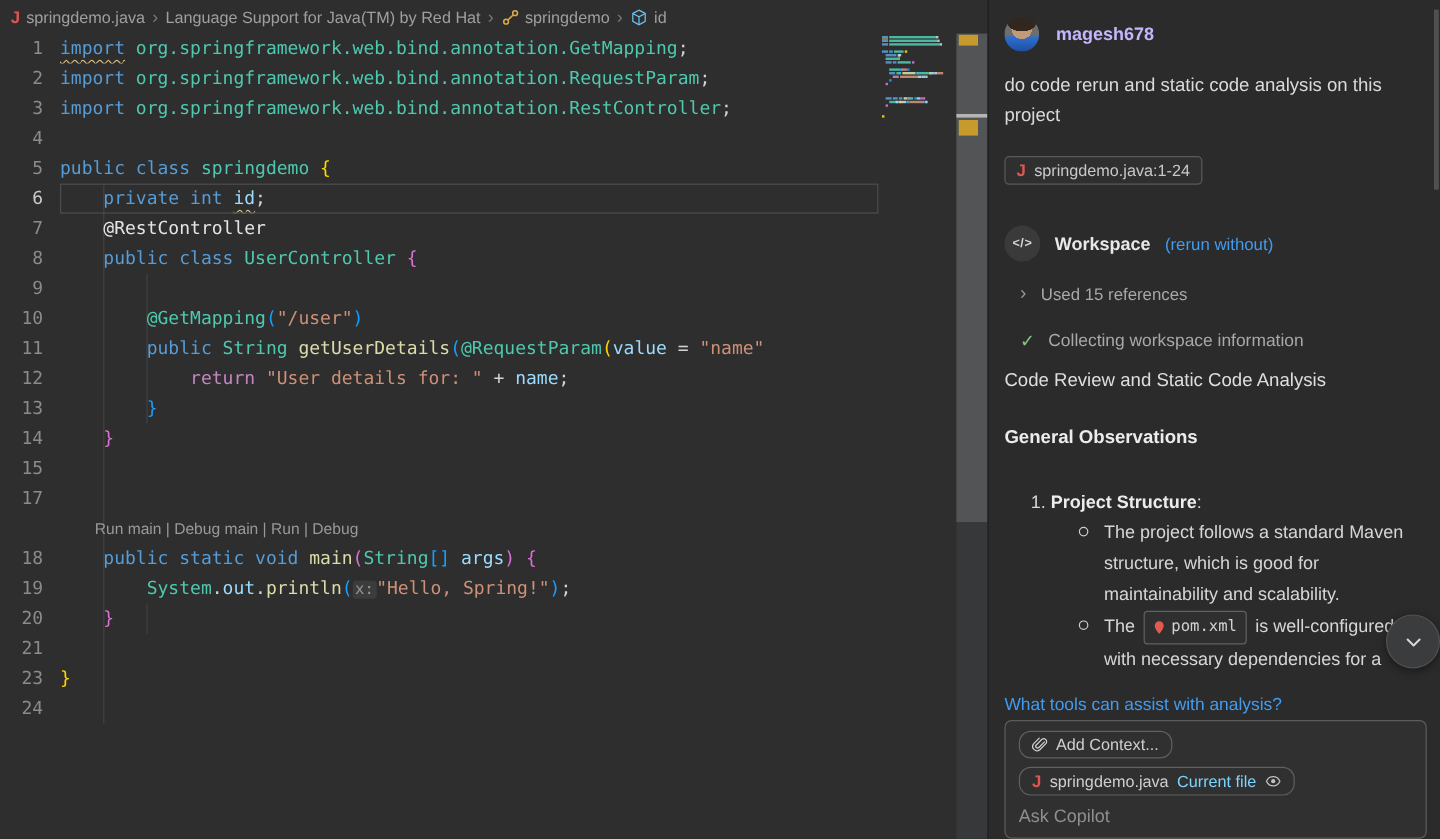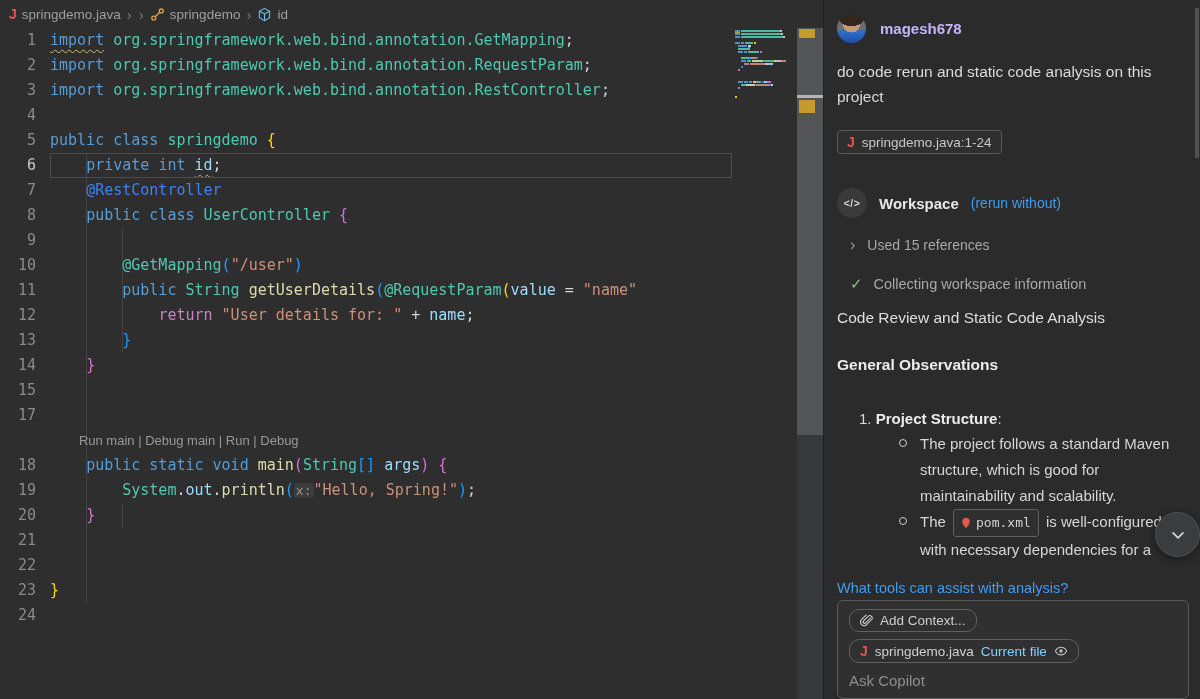--- a/index.html
+++ b/index.html
@@ -90,20 +90,21 @@
 </style>
 </head>
 <body>
 
 <div class="editor">
 
   <div class="breadcrumbs">
     <span class="jicon">J</span>
     <span>springdemo.java</span>
     <span class="bc-sep">›</span>
+    <span>Language Support for Java(TM) by Red Hat</span>
     <span class="bc-sep">›</span>
     <span>
       <svg width="15" height="15" viewBox="0 0 16 16" fill="none" stroke="#d8a84a" stroke-width="1.4">
         <circle cx="12" cy="4.2" r="2.1"></circle>
           <circle cx="4" cy="11.8" r="2.1"></circle>
         <path d="M5.6 10.3 C7.5 8.6, 8.5 7.4, 10.4 5.7"></path>
       </svg>
     </span>
     <span>springdemo</span>
     <span class="bc-sep">›</span>
@@ -120,36 +121,35 @@
 
     <div class="iguide" style="left:calc(50px + 4ch); top:125px; height:450px;"></div>
     <div class="iguide" style="left:calc(50px + 8ch); top:200px; height:125px;"></div>
     <div class="iguide" style="left:calc(50px + 8ch); top:475px; height:25px;"></div>
   <div class="crow"><span class="lnum">1</span><span class="ltext"><span class="squiggle" style="color: rgb(86, 156, 214);">import</span><span style="color: rgb(212, 212, 212);"> </span><span style="color: rgb(78, 201, 176);">org.springframework.web.bind.annotation.GetMapping</span><span style="color: rgb(212, 212, 212);">;</span></span></div>
       <div class="crow"><span class="lnum">2</span><span class="ltext"><span style="color: rgb(86, 156, 214);">import</span><span style="color: rgb(212, 212, 212);"> </span><span style="color: rgb(78, 201, 176);">org.springframework.web.bind.annotation.RequestParam</span><span style="color: rgb(212, 212, 212);">;</span></span></div>
       <div class="crow"><span class="lnum">3</span><span class="ltext"><span style="color: rgb(86, 156, 214);">import</span><span style="color: rgb(212, 212, 212);"> </span><span style="color: rgb(78, 201, 176);">org.springframework.web.bind.annotation.RestController</span><span style="color: rgb(212, 212, 212);">;</span></span></div>
       <div class="crow"><span class="lnum">4</span><span class="ltext"></span></div>
       <div class="crow"><span class="lnum">5</span><span class="ltext"><span style="color: rgb(86, 156, 214);">public</span><span style="color: rgb(212, 212, 212);"> </span><span style="color: rgb(86, 156, 214);">class</span><span style="color: rgb(212, 212, 212);"> </span><span style="color: rgb(78, 201, 176);">springdemo</span><span style="color: rgb(212, 212, 212);"> </span><span style="color: rgb(255, 215, 0);">{</span></span></div>
       <div class="crow current"><span class="lnum">6</span><span class="ltext"><span style="color: rgb(212, 212, 212);">    </span><span style="color: rgb(86, 156, 214);">private</span><span style="color: rgb(212, 212, 212);"> </span><span style="color: rgb(86, 156, 214);">int</span><span style="color: rgb(212, 212, 212);"> </span><span class="squiggle" style="color: rgb(156, 220, 254);">id</span><span style="color: rgb(212, 212, 212);">;</span></span></div>
-      <div class="crow"><span class="lnum">7</span><span class="ltext"><span style="color: rgb(212, 212, 212);">    </span><span style="color: #3b82f6;">@RestController</span></span></div>
+      <div class="crow"><span class="lnum">7</span><span class="ltext"><span style="color: rgb(212, 212, 212);">    </span><span style="color: #e5e5e5;">@RestController</span></span></div>
       <div class="crow"><span class="lnum">8</span><span class="ltext"><span style="color: rgb(212, 212, 212);">    </span><span style="color: rgb(86, 156, 214);">public</span><span style="color: rgb(212, 212, 212);"> </span><span style="color: rgb(86, 156, 214);">class</span><span style="color: rgb(212, 212, 212);"> </span><span style="color: rgb(78, 201, 176);">UserController</span><span style="color: rgb(212, 212, 212);"> </span><span style="color: rgb(218, 112, 214);">{</span></span></div>
       <div class="crow"><span class="lnum">9</span><span class="ltext"></span></div>
       <div class="crow"><span class="lnum">10</span><span class="ltext"><span style="color: rgb(212, 212, 212);">        </span><span style="color: rgb(78, 201, 176);">@GetMapping</span><span style="color: rgb(23, 159, 255);">(</span><span style="color: rgb(206, 145, 120);">"/user"</span><span style="color: rgb(23, 159, 255);">)</span></span></div>
       <div class="crow"><span class="lnum">11</span><span class="ltext"><span style="color: rgb(212, 212, 212);">        </span><span style="color: rgb(86, 156, 214);">public</span><span style="color: rgb(212, 212, 212);"> </span><span style="color: rgb(78, 201, 176);">String</span><span style="color: rgb(212, 212, 212);"> </span><span style="color: rgb(220, 220, 170);">getUserDetails</span><span style="color: rgb(23, 159, 255);">(</span><span style="color: rgb(78, 201, 176);">@RequestParam</span><span style="color: rgb(255, 215, 0);">(</span><span style="color: rgb(156, 220, 254);">value</span><span style="color: rgb(212, 212, 212);"> = </span><span style="color: rgb(206, 145, 120);">"name"</span></span></div>
       <div class="crow"><span class="lnum">12</span><span class="ltext"><span style="color: rgb(212, 212, 212);">            </span><span style="color: rgb(197, 134, 192);">return</span><span style="color: rgb(212, 212, 212);"> </span><span style="color: rgb(206, 145, 120);">"User details for: "</span><span style="color: rgb(212, 212, 212);"> + </span><span style="color: rgb(156, 220, 254);">name</span><span style="color: rgb(212, 212, 212);">;</span></span></div>
       <div class="crow"><span class="lnum">13</span><span class="ltext"><span style="color: rgb(212, 212, 212);">        </span><span style="color: rgb(23, 159, 255);">}</span></span></div>
       <div class="crow"><span class="lnum">14</span><span class="ltext"><span style="color: rgb(212, 212, 212);">    </span><span style="color: rgb(218, 112, 214);">}</span></span></div>
       <div class="crow"><span class="lnum">15</span><span class="ltext"></span></div>
       <div class="crow"><span class="lnum">17</span><span class="ltext"></span></div>
       <div class="crow"><span class="lnum"></span><span class="lens-text">Run main | Debug main | Run | Debug</span></div>
       <div class="crow"><span class="lnum">18</span><span class="ltext"><span style="color: rgb(212, 212, 212);">    </span><span style="color: rgb(86, 156, 214);">public</span><span style="color: rgb(212, 212, 212);"> </span><span style="color: rgb(86, 156, 214);">static</span><span style="color: rgb(212, 212, 212);"> </span><span style="color: rgb(86, 156, 214);">void</span><span style="color: rgb(212, 212, 212);"> </span><span style="color: rgb(220, 220, 170);">main</span><span style="color: rgb(218, 112, 214);">(</span><span style="color: rgb(78, 201, 176);">String</span><span style="color: rgb(23, 159, 255);">[]</span><span style="color: rgb(212, 212, 212);"> </span><span style="color: rgb(156, 220, 254);">args</span><span style="color: rgb(218, 112, 214);">)</span><span style="color: rgb(212, 212, 212);"> </span><span style="color: rgb(218, 112, 214);">{</span></span></div>
       <div class="crow"><span class="lnum">19</span><span class="ltext"><span style="color: rgb(212, 212, 212);">        </span><span style="color: rgb(78, 201, 176);">System</span><span style="color: rgb(212, 212, 212);">.</span><span style="color: rgb(156, 220, 254);">out</span><span style="color: rgb(212, 212, 212);">.</span><span style="color: rgb(220, 220, 170);">println</span><span style="color: rgb(23, 159, 255);">(</span><span class="hint-token">x:</span><span style="color: rgb(206, 145, 120);">"Hello, Spring!"</span><span style="color: rgb(23, 159, 255);">)</span><span style="color: rgb(212, 212, 212);">;</span></span></div>
       <div class="crow"><span class="lnum">20</span><span class="ltext"><span style="color: rgb(212, 212, 212);">    </span><span style="color: rgb(218, 112, 214);">}</span></span></div>
       <div class="crow"><span class="lnum">21</span><span class="ltext"></span></div>
-      <div class="crow"><span class="lnum">22</span><span class="ltext"></span></div>
       <div class="crow"><span class="lnum">23</span><span class="ltext"><span style="color: rgb(255, 215, 0);">}</span></span></div>
       <div class="crow"><span class="lnum">24</span><span class="ltext"></span></div>
     </div>
 
   <div class="minimap" id="minimap">
       <div class="mmbar" style="left: 2px; top: 0px; width: 4.7px; background: rgb(86, 156, 214);"></div>
       <div class="mmbar" style="left: 2px; top: 2px; width: 4.7px; height: 1px; background: rgb(201, 166, 58);"></div>
       <div class="mmbar" style="left: 7.5px; top: 0px; width: 39px; background: rgb(78, 201, 176);"></div>
       <div class="mmbar" style="left: 46.5px; top: 0px; width: 2px; background: rgb(212, 212, 212);"></div>
       <div class="mmbar" style="left: 2px; top: 3px; width: 4.7px; background: rgb(86, 156, 214);"></div>

